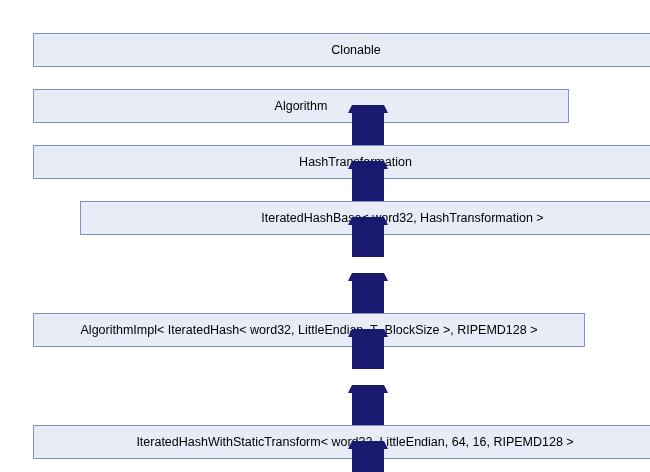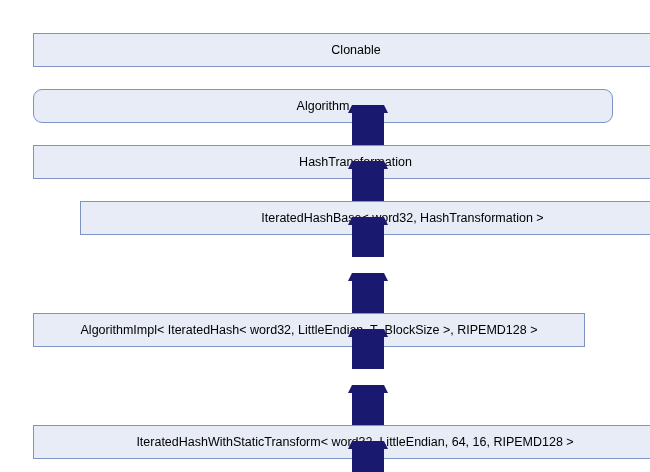--- a/index.html
+++ b/index.html
@@ -35,21 +35,21 @@
     justify-content: center;
     white-space: nowrap;
     cursor: pointer;
   }
   .node.current {
     background: var(--current-node-fill);
     border: 1px solid var(--current-node-border);
   }
   
   .n0 { top: 1px;   left: 1px; width: 646px; }
-  .n1 { top: 57px;  left: 1px; width: 580px; border-radius: 9px; }
+  .n1 { top: 57px;  left: 1px; width: 536px; }
   .n2 { top: 113px; left: 1px; width: 645px; }
   .n3 { top: 169px; left: 1px; width: 645px; margin-left: 47px; }
   .n4 { top: 225px; left: 1px; width: 644px; }
   .n5 { top: 281px; left: 1px; width: 552px; }
   .n6 { top: 337px; left: 0px; width: 649px; }
   .n7 { top: 393px; left: 1px; width: 644px; }
   .n8 { top: 449px; left: 1px; width: 647px; height: 23px; }
   
   .arrow {
     position: absolute;

